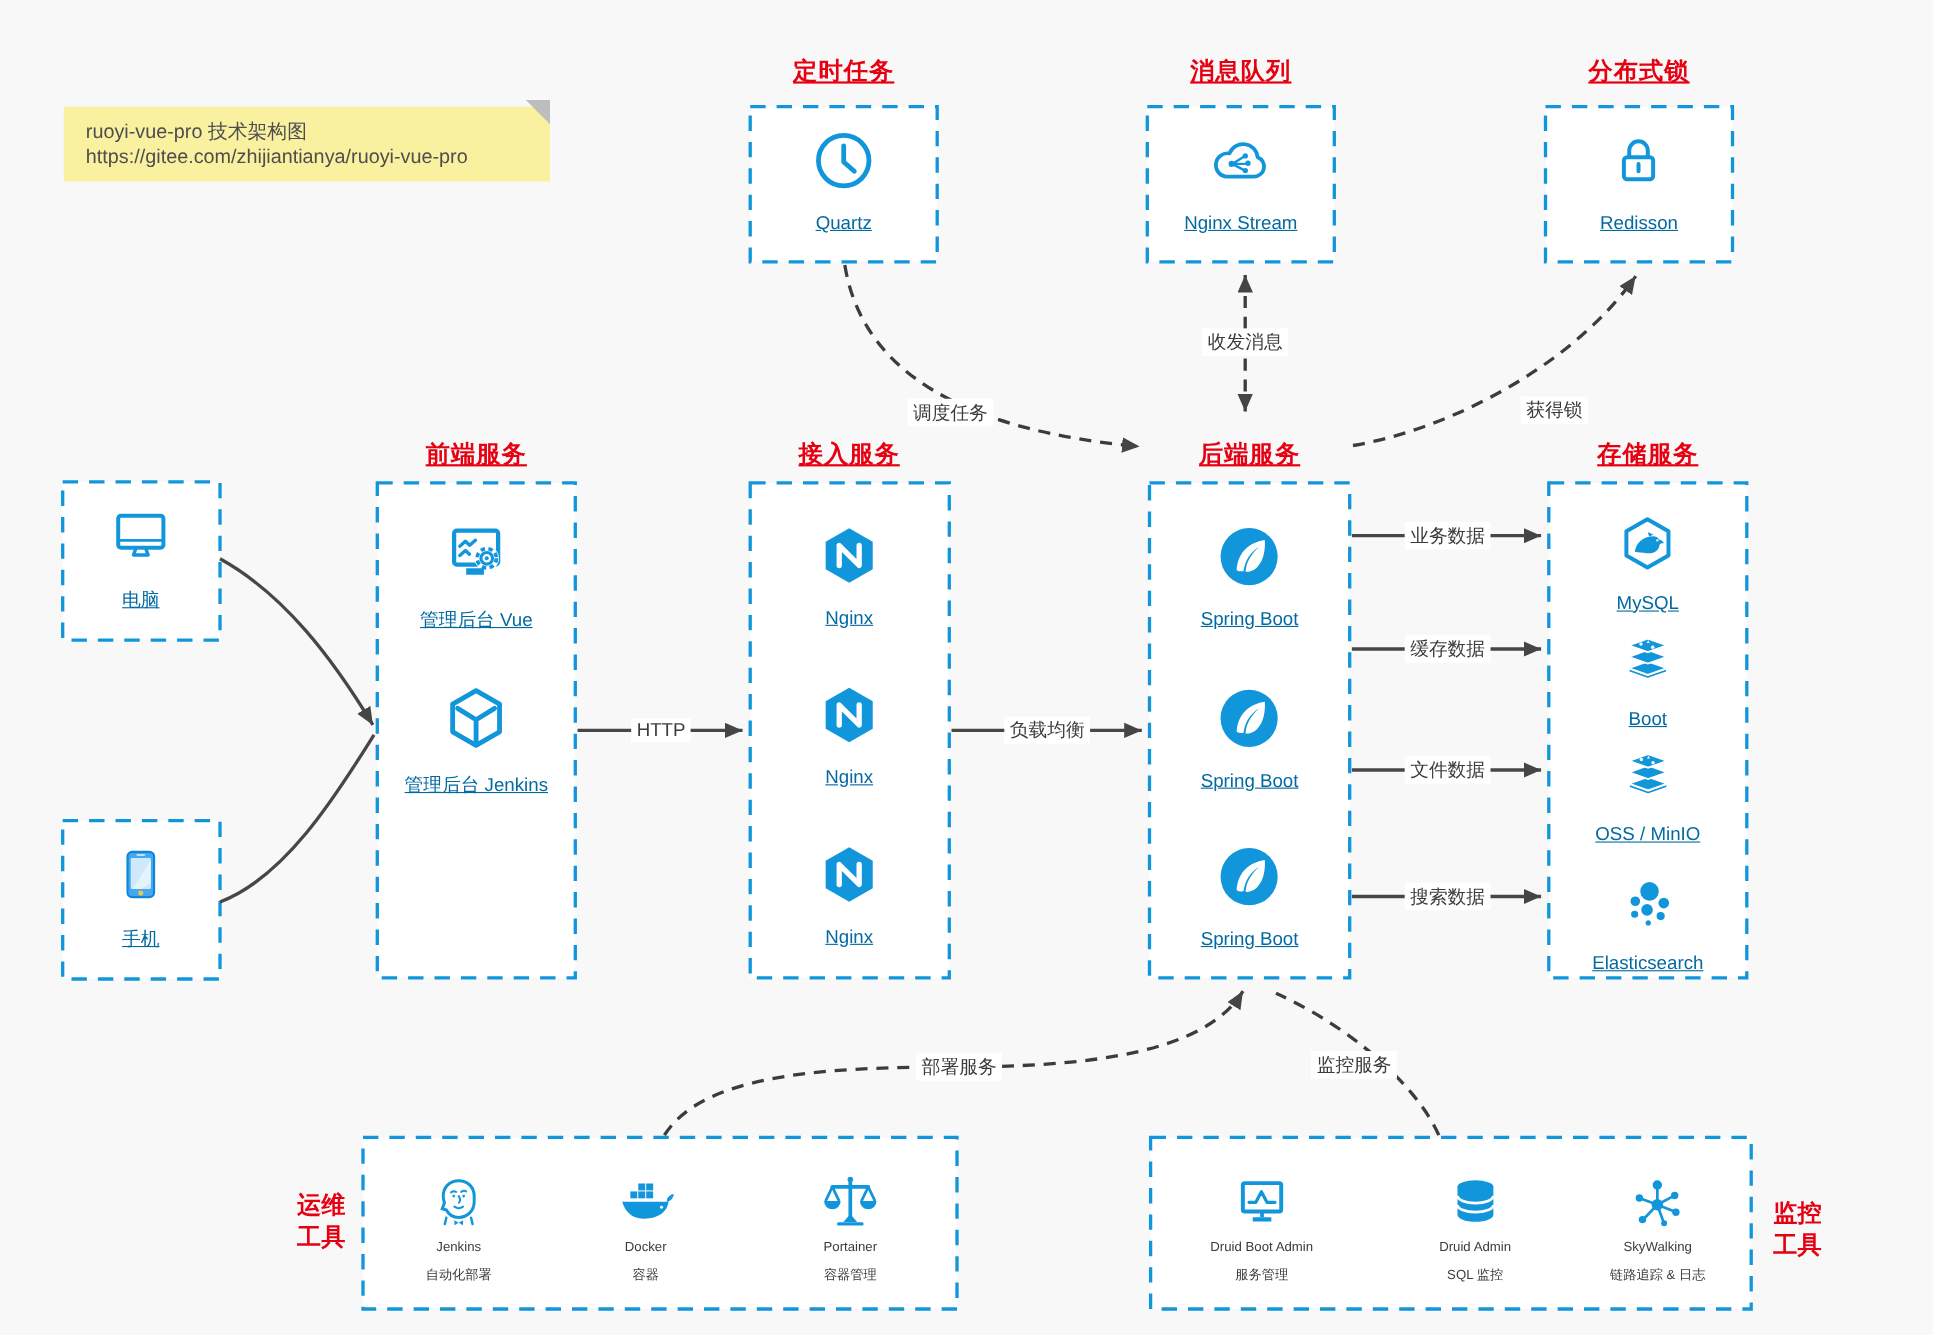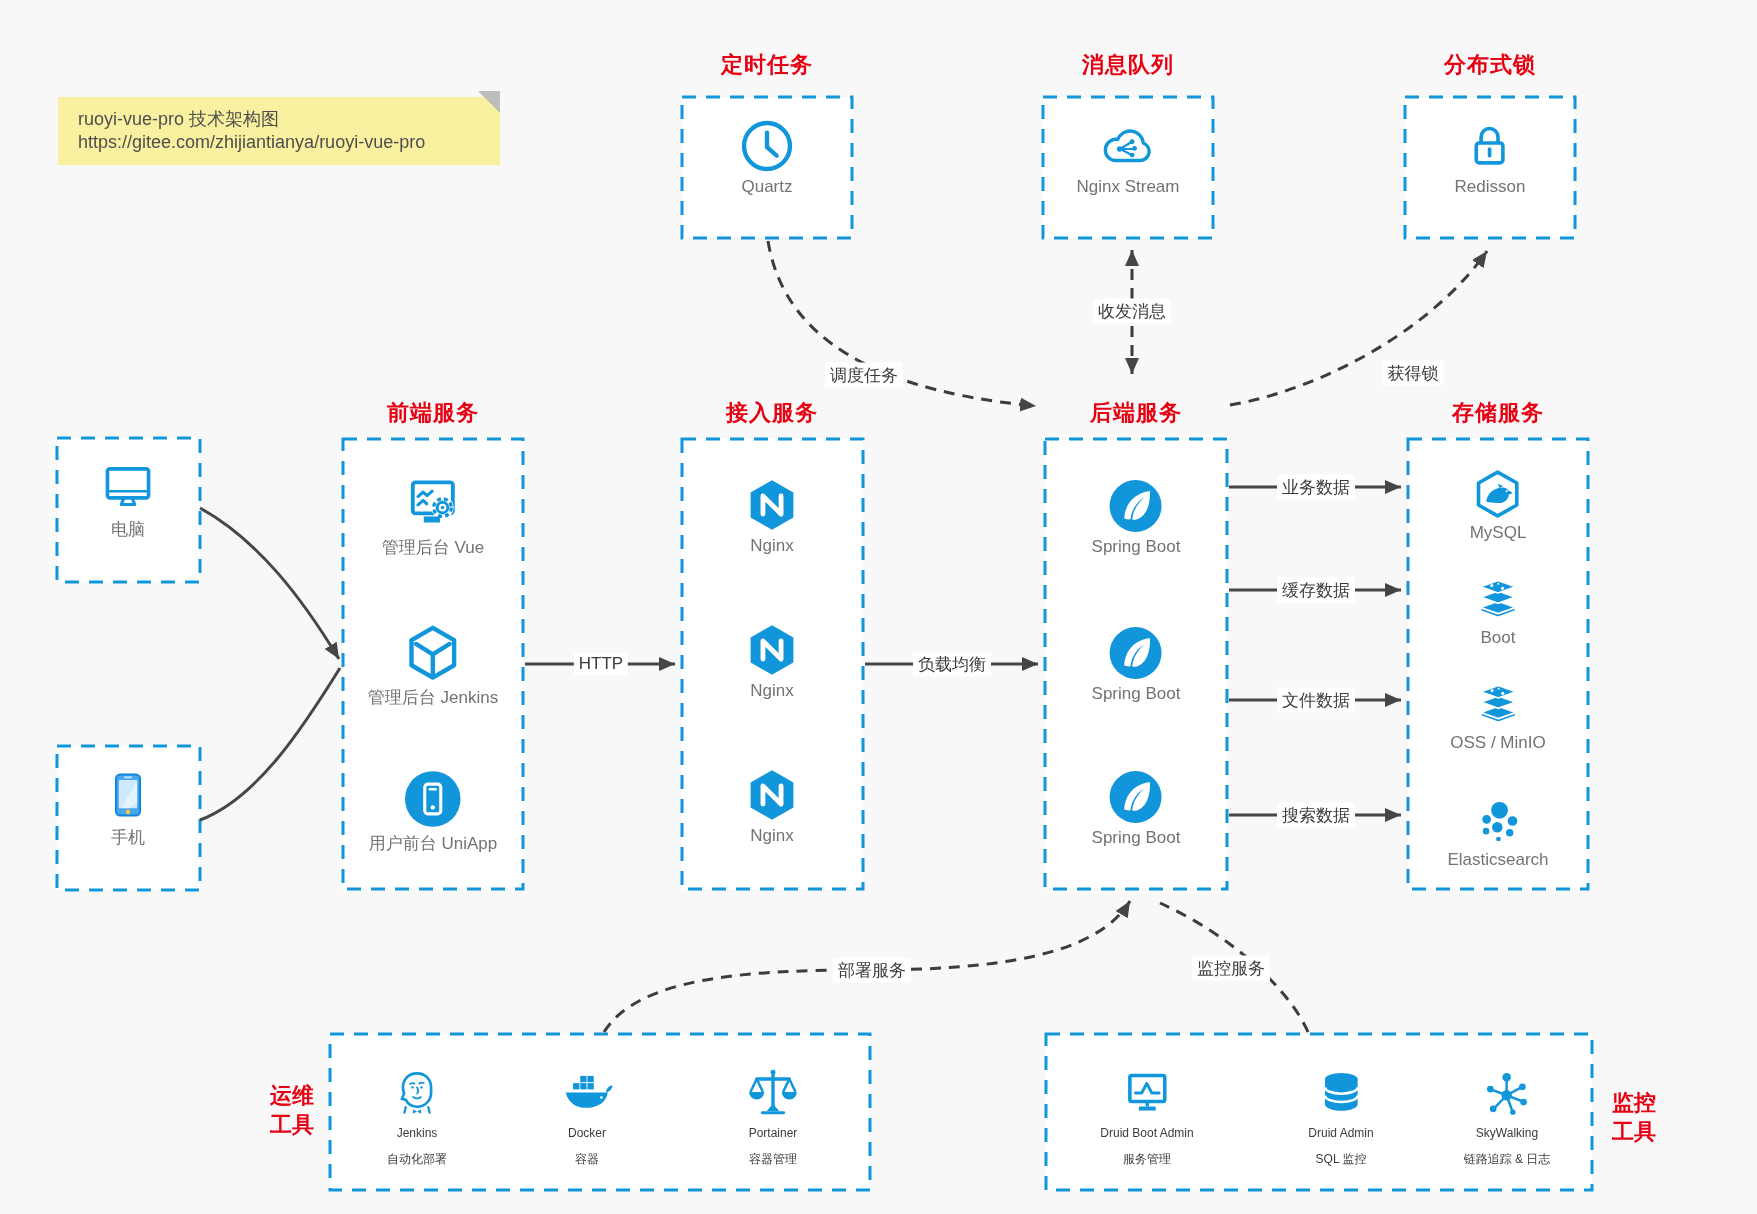--- a/index.html
+++ b/index.html
@@ -1,26 +1,26 @@
 <!DOCTYPE html>
 <html><head>
 <meta charset="utf-8">
 <style>
   html,body{margin:0;padding:0;background:#f8f8f8;}
   .canvas{position:relative;width:1757px;height:1214px;background:#f8f8f8;overflow:hidden;
           font-family:"Liberation Sans","DejaVu Sans",sans-serif;color:#3b3b3b;}
   svg.layer{position:absolute;left:0;top:0;z-index:1;}
   .overlay{position:absolute;left:0;top:0;width:100%;height:100%;z-index:2;}
   .grp-title{position:absolute;transform:translateX(-50%);font-size:22px;font-weight:bold;
-             color:#e60012;white-space:nowrap;letter-spacing:1px;}
+             color:#e60012;white-space:nowrap;letter-spacing:1px;text-decoration:underline;}
   .side-title{position:absolute;transform:translateX(-50%);font-size:22px;font-weight:bold;
               color:#e60012;line-height:29px;text-align:center;white-space:nowrap;}
   .item{position:absolute;transform:translateX(-50%);text-align:center;white-space:nowrap;}
   .item svg{display:block;margin:0 auto;}
-  .lbl{margin-top:2px;font-size:17px;color:#737373;}
+  .lbl{margin-top:18px;font-size:17px;color:#0369a1;text-decoration:underline;}
   .lbl2{font-size:12px;color:#3b3b3b;line-height:26px;}
   .chip{position:absolute;transform:translate(-50%,-50%);background:#ffffff;padding:1px 5px;
         font-size:17px;color:#3b3b3b;white-space:nowrap;z-index:2;}
   .note{position:absolute;left:58px;top:97px;width:442px;height:68px;background:#faf1a0;z-index:2;
         padding:11px 0 0 20px;box-sizing:border-box;}
   .note div{font-size:18px;line-height:23px;color:#4e4e4e;}
   .fold{position:absolute;left:478px;top:91px;width:0;height:0;z-index:3;
         border-top:22px solid #bdbdbd;border-left:22px solid transparent;}
 </style>
 </head>
@@ -272,26 +272,20 @@
           <use href="#sym-admin-vue"></use>
         </svg>
       <div class="lbl">管理后台 Vue</div>
     </div>
     <div class="item" style="left:433px;top:622px">
       <svg width="62" height="62">
           <use href="#sym-cube"></use>
         </svg>
       <div class="lbl">管理后台 Jenkins</div>
     </div>
-    <div class="item" style="left:433px;top:768px">
-      <svg width="62" height="62">
-          <use href="#sym-user-app"></use>
-        </svg>
-      <div class="lbl">用户前台 UniApp</div>
-    </div>
 
     <div class="item" style="left:772px;top:476px">
       <svg width="58" height="58">
           <use href="#sym-nginx"></use>
         </svg>
       <div class="lbl">Nginx</div>
     </div>
     <div class="item" style="left:772px;top:621px">
       <svg width="58" height="58">
           <use href="#sym-nginx"></use>

